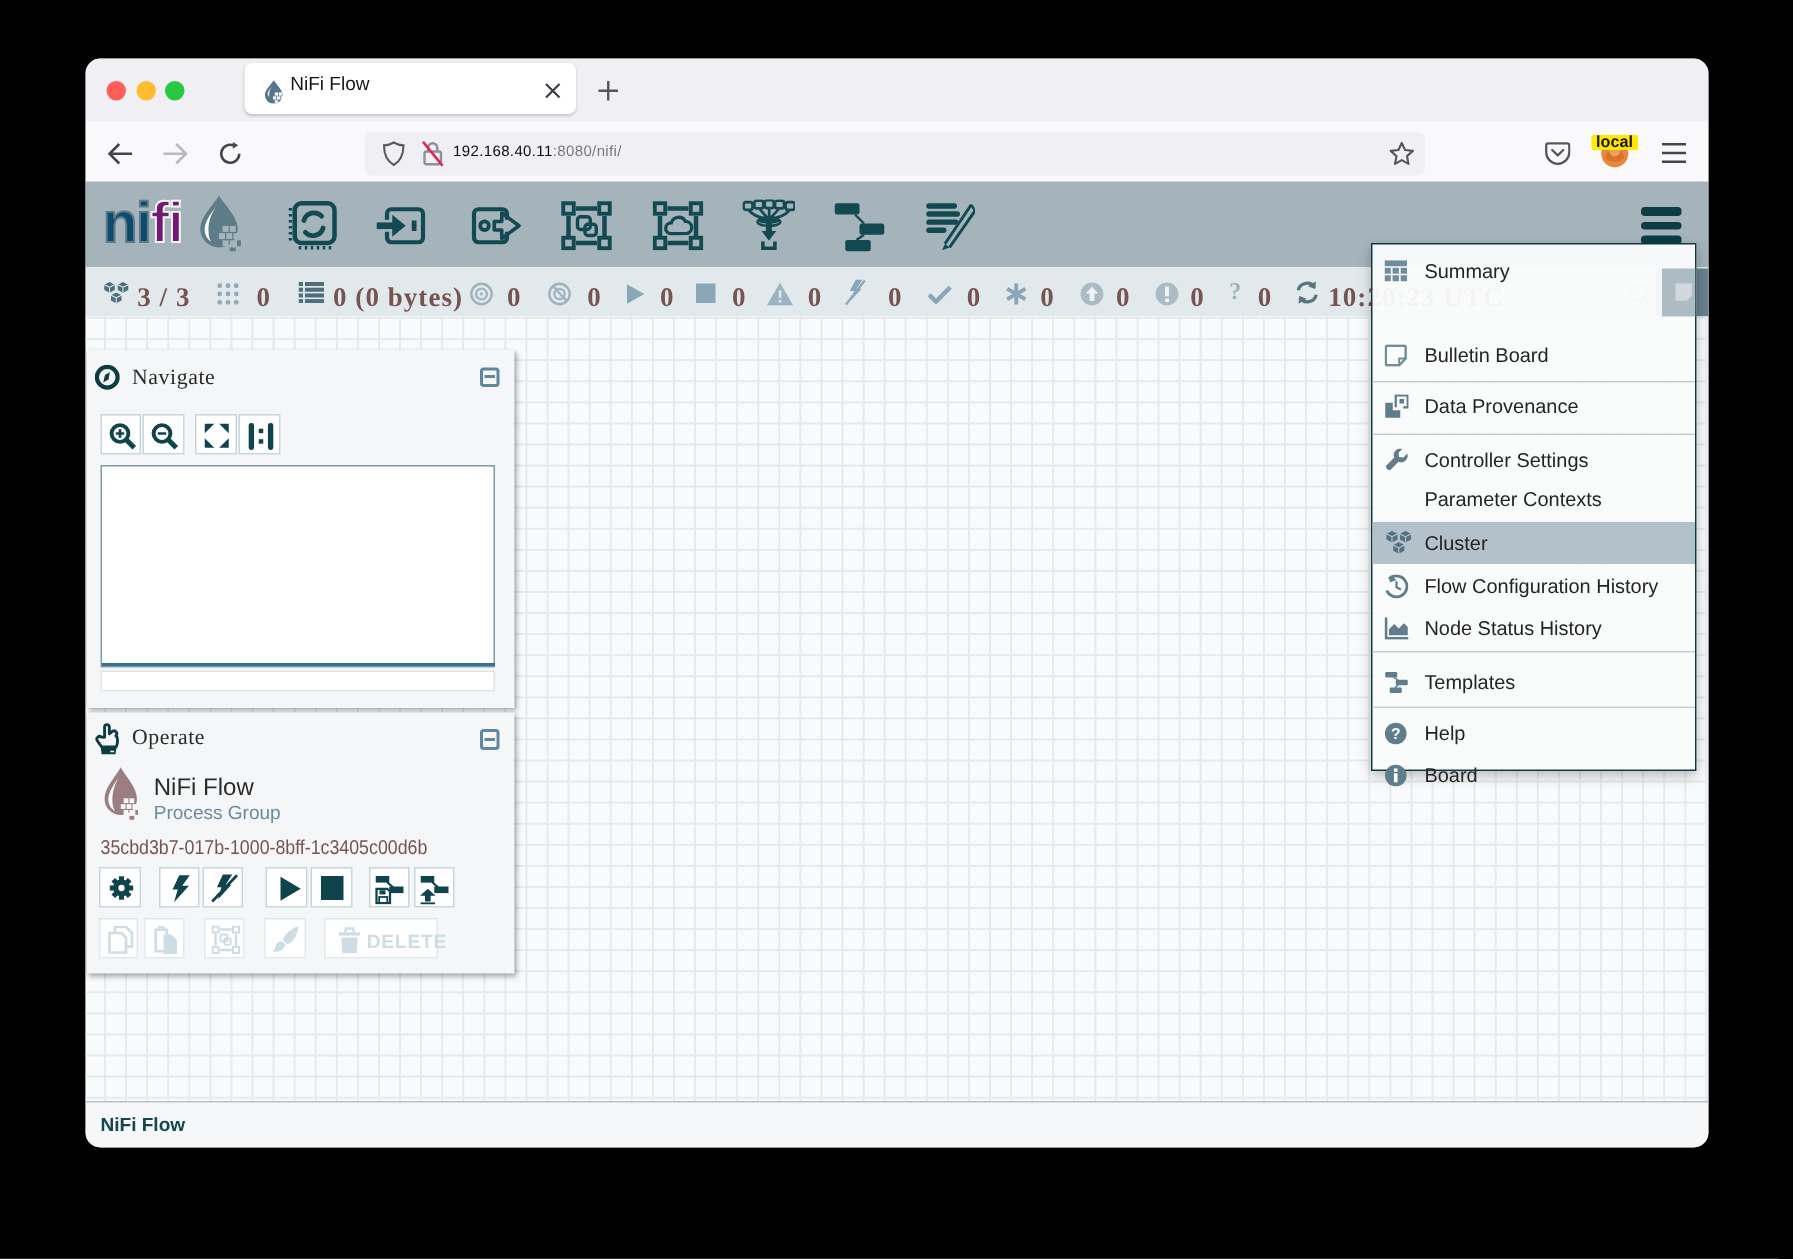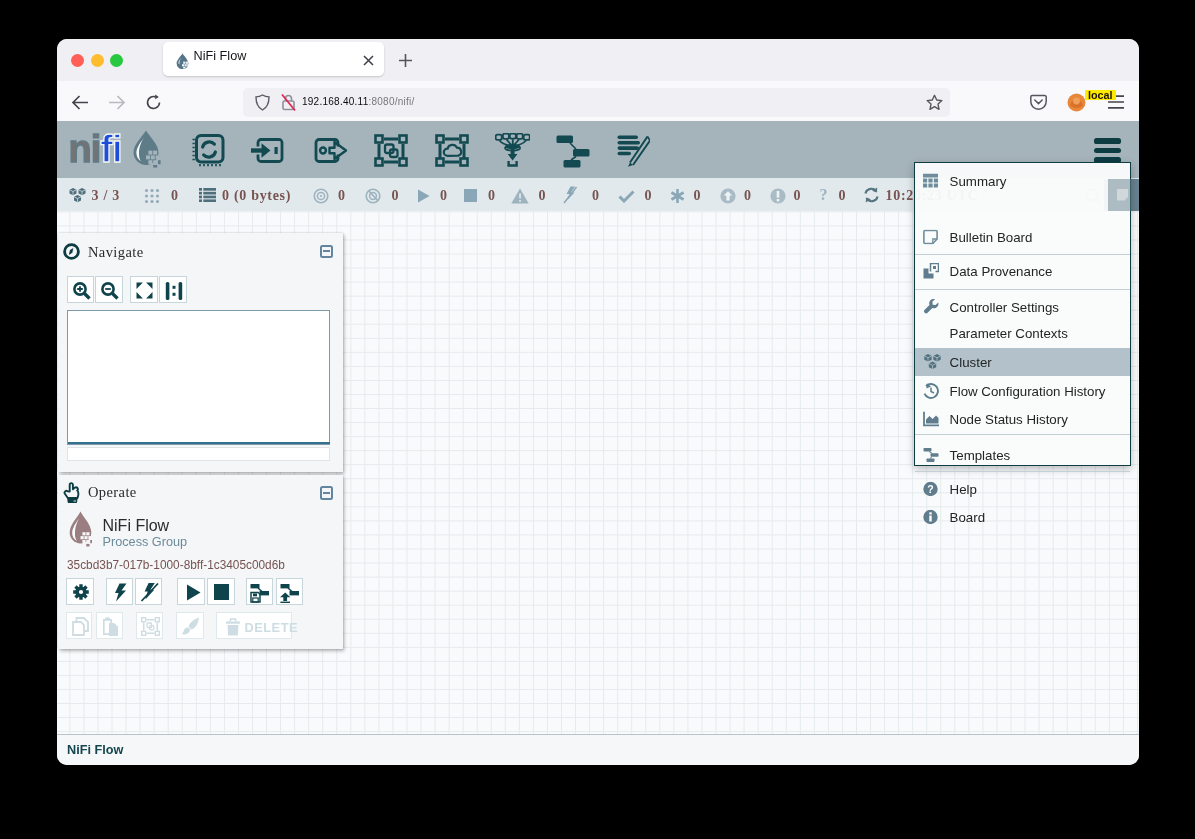--- a/index.html
+++ b/index.html
@@ -2,21 +2,21 @@
 <html><head>
 <meta charset="utf-8">
 <style>
   html,body{margin:0;padding:0;background:#000;}
   #page{position:relative;width:1195px;height:839px;background:#000;overflow:hidden;
         font-family:"Liberation Sans",sans-serif;}
   #win{position:absolute;left:56.5px;top:38.5px;width:1082.5px;height:726.5px;
        border-radius:10px;overflow:hidden;background:#f8fafb;}
   .abs{position:absolute;}
   svg.abs{z-index:1;}
-  #localbadge{z-index:2;margin-left:24px;}
+  #localbadge{z-index:2;}
   
   #tabbar{left:0;top:0;width:100%;height:42.5px;background:#f0f0f4;}
   #navbar{left:0;top:42.5px;width:100%;height:40px;background:#f9f9fb;}
   .tl{width:13px;height:13px;border-radius:50%;top:15px;}
   #tab{left:106.5px;top:3px;width:221px;height:34.5px;background:#fff;border-radius:5px;
        box-shadow:0 1px 2px rgba(0,0,0,.18);}
   #tabtxt{left:137px;top:0;height:34.5px;line-height:34.5px;font-size:12.7px;color:#15141a;}
   #urlbar{left:186.5px;top:49px;width:707px;height:29px;background:#f0f0f4;border-radius:5px;}
   #urltxt{left:245.5px;top:42.5px;height:40px;line-height:41px;font-size:10px;letter-spacing:0.25px;color:#0c0c0d;}
   #urltxt .dim{color:#777780;}
@@ -26,31 +26,31 @@
   #nifihead{left:0;top:82.5px;width:100%;height:57px;background:#a5b3bb;}
   #statusbar{left:0;top:139.5px;width:100%;height:33px;background:#e2e9ec;}
   #canvas{left:0;top:172.5px;width:100%;height:523px;background:#f8fafb;
      background-image:linear-gradient(to right,#e5eaec 1px,transparent 1px),
                       linear-gradient(to bottom,#e5eaec 1px,transparent 1px);
      background-size:14.05px 14.05px;background-position:12.4px 0.4px;}
   #footer{left:0;top:695.5px;width:100%;height:31px;background:#f5f7f8;
      border-top:1px solid #b7c5cb;box-sizing:border-box;}
   #footer span{position:absolute;left:10.5px;top:8px;font-size:12.7px;font-weight:bold;color:#14464f;}
   .logo{font-weight:bold;font-size:38px;letter-spacing:-1px;line-height:38px;}
-  .statnum{font-family:"Liberation Serif",serif;font-weight:bold;font-size:14px;color:#775351;letter-spacing:0.7px;}
+  .statnum{font-family:"Liberation Serif",serif;font-weight:bold;font-size:18px;color:#775351;letter-spacing:0.7px;}
   
   .panel{background:#f4f6f7;box-shadow:1.5px 2px 3.5px rgba(0,0,0,.28),0 0 2px rgba(0,0,0,.18);}
   .ptitle{font-family:"Liberation Serif",serif;font-size:14.5px;color:#2a2a2a;letter-spacing:.4px;}
   .collapse{width:9.5px;height:9.5px;border:2px solid #6286a0;border-radius:2.5px;background:transparent;}
   .collapse div{position:absolute;left:1.4px;top:3.8px;width:6.7px;height:1.9px;background:#6286a0;}
   .navbtn{background:#fff;border:1px solid #c7d6db;box-sizing:border-box;}
   .opbtn{background:#fff;border:1px solid #c7d6db;box-sizing:border-box;position:absolute;padding-left:20px;}
   .opbtn.dis{border-color:#dfe9ec;}
   
-  #menu{left:857.6px;top:123.1px;width:217px;height:304px;
+  #menu{left:857.6px;top:123.1px;width:217px;height:352px;
         background:rgba(250,252,252,0.95);border:1.5px solid #0d3c43;box-sizing:border-box;
         box-shadow:0 3px 8px rgba(0,0,0,.25);z-index:5;}
   .mrow{position:absolute;left:0;width:100%;height:27.5px;}
   .mrow .txt{position:absolute;left:34.5px;top:50%;transform:translateY(-50%);
              font-size:13.3px;color:#242424;white-space:nowrap;}
   .mrow svg{position:absolute;left:8px;top:50%;transform:translateY(-50%);}
   .msep{position:absolute;left:0;width:100%;height:1px;background:#c2d0d5;}
 </style>
 </head>
 <body>
@@ -123,21 +123,21 @@
     <circle cx="9.5" cy="8" r="3.4" fill="#f0a05a"></circle>
   </svg>
 
   <svg class="abs" style="left:1051px;top:56px" width="16" height="14" viewBox="0 0 16 14">
     <path d="M0 1.2 H16 M0 7 H16 M0 12.8 H16" stroke="#45444e" stroke-width="1.7"></path>
   </svg>
   <div class="abs" id="urlbar"></div>
   <div class="abs" id="urltxt">192.168.40.11<span class="dim">:8080/nifi/</span></div>
   <div class="abs" id="localbadge">local</div>
   <div class="abs" id="nifihead"></div>
-  <div class="abs logo" style="left:12px;top:91px;"><span style="color:#737373;-webkit-text-stroke:1.3px #5e7b88">ni</span><span style="color:#1d4ed8;-webkit-text-stroke:1.3px #f3f6f7">fi</span></div>
+  <div class="abs logo" style="left:12px;top:91px;"><span style="color:#0c4a6e;-webkit-text-stroke:1.3px #5e7b88">ni</span><span style="color:#701a75;-webkit-text-stroke:1.3px #f3f6f7">fi</span></div>
 
   <svg class="abs" style="left:74px;top:91.5px" width="30" height="38" viewBox="0 0 30 38">
     <path d="M15 0.5 C19 7 27.5 14.5 27.5 22.5 A12.5 12.5 0 0 1 2.5 22.5 C2.5 14.5 11 7 15 0.5 Z" fill="#5e7b88"></path>
     <path d="M5.4 22.8 C5.4 17.5 10.2 11.5 13.2 7.3 C9.2 13.6 7.6 18.6 8.1 25.6 C8.2 27.8 8.8 29.6 9.8 31.2 C7.1 29.4 5.4 26.4 5.4 22.8 Z" fill="#fbfdfd"></path>
     <g fill="#a5b3bb">
           <rect x="17.4" y="20.6" width="4" height="4"></rect>
           <rect x="22.2" y="20.6" width="4" height="4"></rect>
           <rect x="15" y="25.4" width="4" height="4"></rect>
           <rect x="19.8" y="25.4" width="4" height="4"></rect>
           <rect x="24.6" y="25.4" width="4" height="4"></rect>

